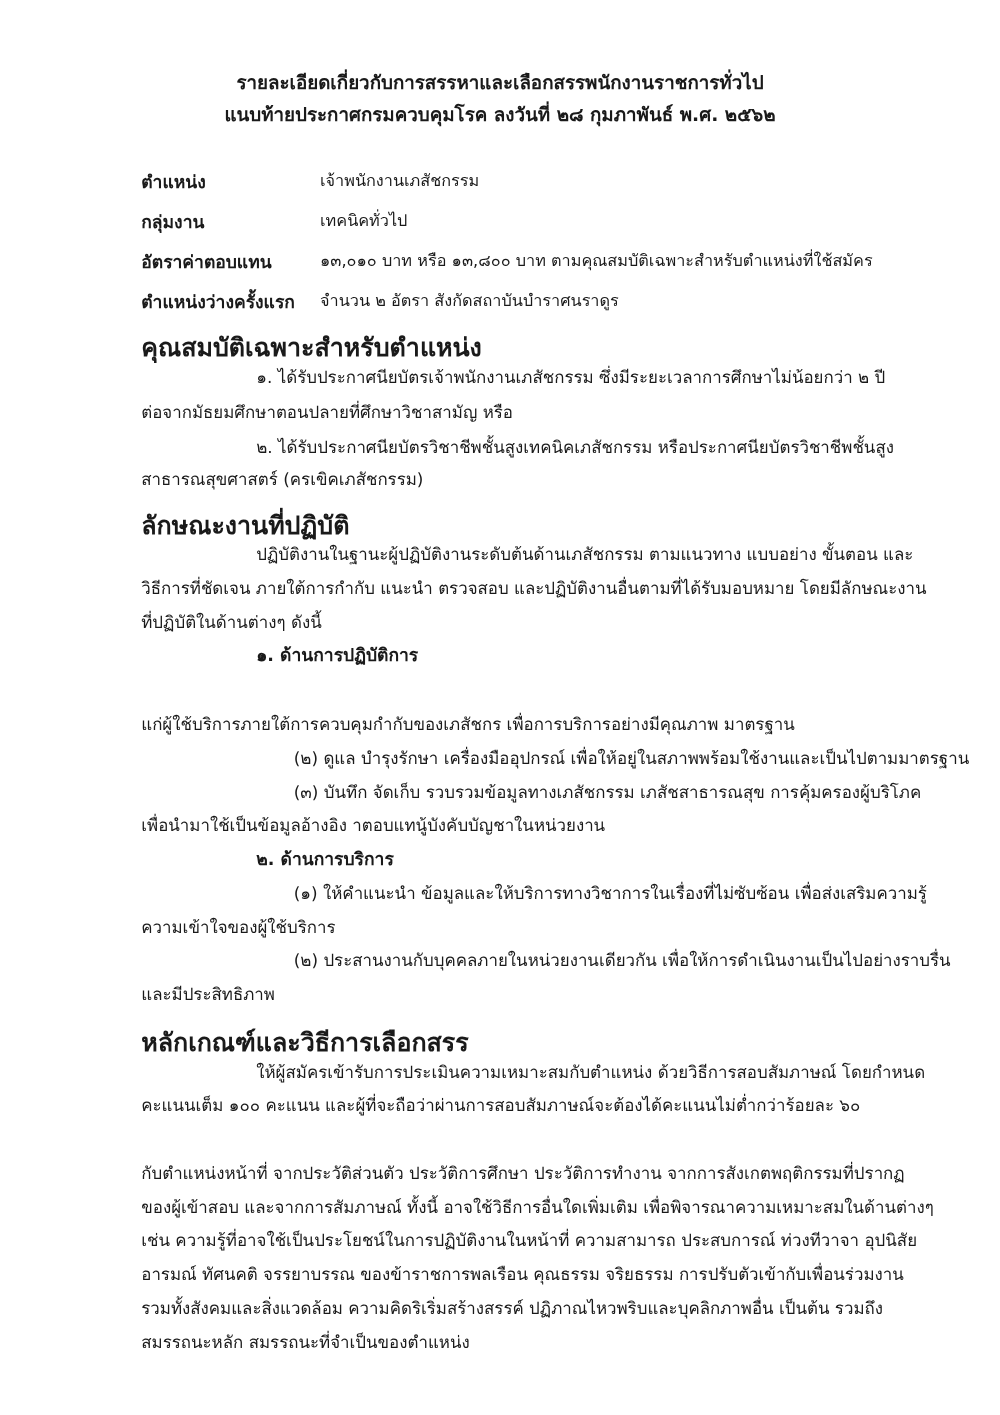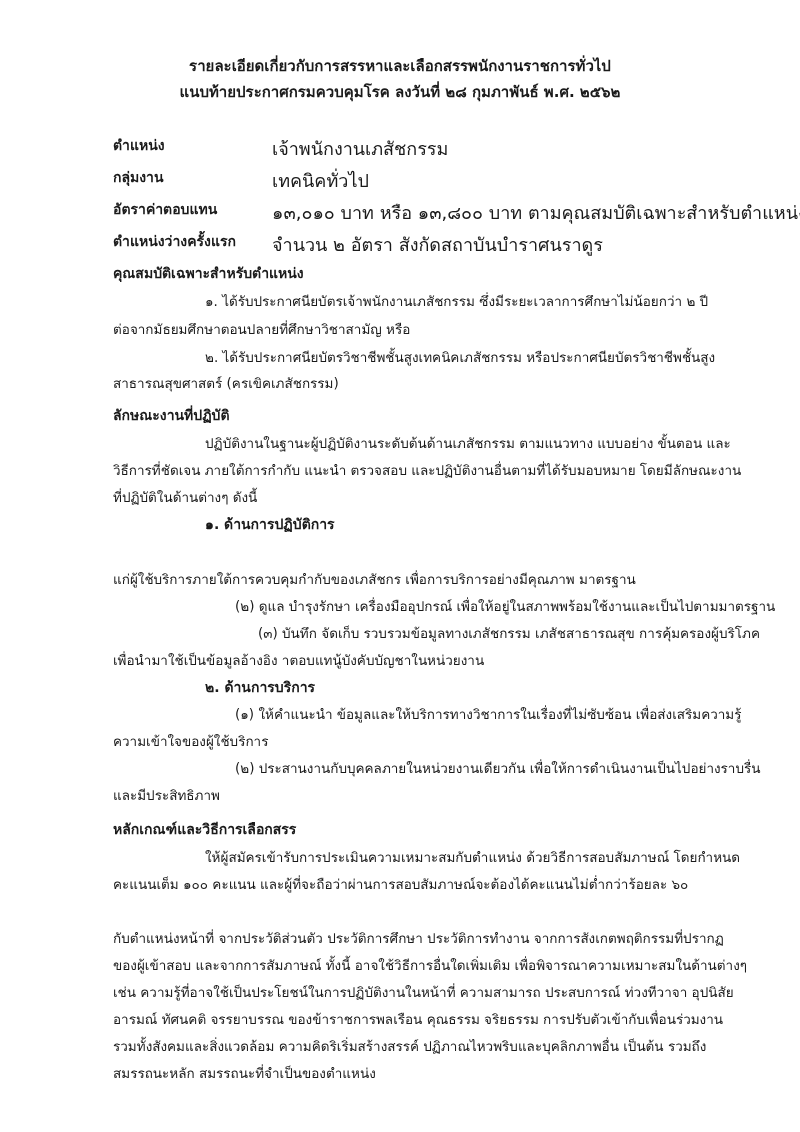--- a/index.html
+++ b/index.html
@@ -4,22 +4,22 @@
 <style>
   html, body { margin: 0; padding: 0; background: #ffffff; }
   body { width: 800px; height: 1132px; position: relative; overflow: hidden;
          font-family: "DejaVu Sans", "Liberation Sans", sans-serif; color: #1a1a1a; }
   .page { position: absolute; left: 0; top: 0; width: 754px; height: 1132px; background: #fff; border-radius: 11px; }
   .title { position: absolute; left: 0; width: 800px; text-align: center; font-weight: bold; font-size: 15px; }
   .t1 { top: 54px; }
   .t2 { top: 80px; }
   .field { position: absolute; left: 113px; font-size: 14px; }
   .field .lbl { position: absolute; left: 0; font-weight: bold; white-space: nowrap; }
-  .field .val { position: absolute; left: 143px; white-space: nowrap; font-size: 18px; margin-left: 16px; }
-  .heading { position: absolute; left: 113px; font-weight: bold; font-size: 14px; white-space: nowrap; }
+  .field .val { position: absolute; left: 143px; white-space: nowrap; font-size: 13px; }
+  .heading { position: absolute; left: 113px; font-weight: bold; font-size: 20px; white-space: nowrap; }
   .line { position: absolute; font-size: 13.5px; white-space: nowrap; }
   .ind1 { left: 205px; }
   .ind0 { left: 113px; }
   .ind2 { left: 235px; }
   .sub { font-weight: bold; font-size: 14px; }
 </style>
 </head>
 <body>
 
 <div class="page">
@@ -51,21 +51,21 @@
   <div class="line ind0" style="top:372px;">สาธารณสุขศาสตร์ (ครเขิคเภสัชกรรม)</div>
 
   <div class="heading" style="top:404px;">ลักษณะงานที่ปฏิบัติ</div>
   <div class="line ind1" style="top:432px;">ปฏิบัติงานในฐานะผู้ปฏิบัติงานระดับต้นด้านเภสัชกรรม ตามแนวทาง แบบอย่าง ขั้นตอน และ</div>
   <div class="line ind0" style="top:459px;">วิธีการที่ชัดเจน ภายใต้การกำกับ แนะนำ ตรวจสอบ และปฏิบัติงานอื่นตามที่ได้รับมอบหมาย โดยมีลักษณะงาน</div>
   <div class="line ind0" style="top:486px;">ที่ปฏิบัติในด้านต่างๆ ดังนี้</div>
 
   <div class="line sub ind1" style="top:513px;">๑. ด้านการปฏิบัติการ</div>
   <div class="line ind0" style="top:568px;">แก่ผู้ใช้บริการภายใต้การควบคุมกำกับของเภสัชกร เพื่อการบริการอย่างมีคุณภาพ มาตรฐาน</div>
   <div class="line ind2" style="top:595px;">(๒) ดูแล บำรุงรักษา เครื่องมืออุปกรณ์ เพื่อให้อยู่ในสภาพพร้อมใช้งานและเป็นไปตามมาตรฐาน</div>
-  <div class="line ind2" style="top:622px;margin-left:23px;">(๓) บันทึก จัดเก็บ รวบรวมข้อมูลทางเภสัชกรรม เภสัชสาธารณสุข การคุ้มครองผู้บริโภค</div>
+  <div class="line ind2" style="top:622px;">(๓) บันทึก จัดเก็บ รวบรวมข้อมูลทางเภสัชกรรม เภสัชสาธารณสุข การคุ้มครองผู้บริโภค</div>
   <div class="line ind0" style="top:649px;">เพื่อนำมาใช้เป็นข้อมูลอ้างอิง าตอบแทนู้บังคับบัญชาในหน่วยงาน</div>
 
   <div class="line sub ind1" style="top:676px;">๒. ด้านการบริการ</div>
   <div class="line ind2" style="top:703px;">(๑) ให้คำแนะนำ ข้อมูลและให้บริการทางวิชาการในเรื่องที่ไม่ซับซ้อน เพื่อส่งเสริมความรู้</div>
   <div class="line ind0" style="top:730px;">ความเข้าใจของผู้ใช้บริการ</div>
   <div class="line ind2" style="top:757px;">(๒) ประสานงานกับบุคคลภายในหน่วยงานเดียวกัน เพื่อให้การดำเนินงานเป็นไปอย่างราบรื่น</div>
   <div class="line ind0" style="top:784px;">และมีประสิทธิภาพ</div>
 
   <div class="heading" style="top:818px;">หลักเกณฑ์และวิธีการเลือกสรร</div>
   <div class="line ind1" style="top:846px;">ให้ผู้สมัครเข้ารับการประเมินความเหมาะสมกับตำแหน่ง ด้วยวิธีการสอบสัมภาษณ์ โดยกำหนด</div>

